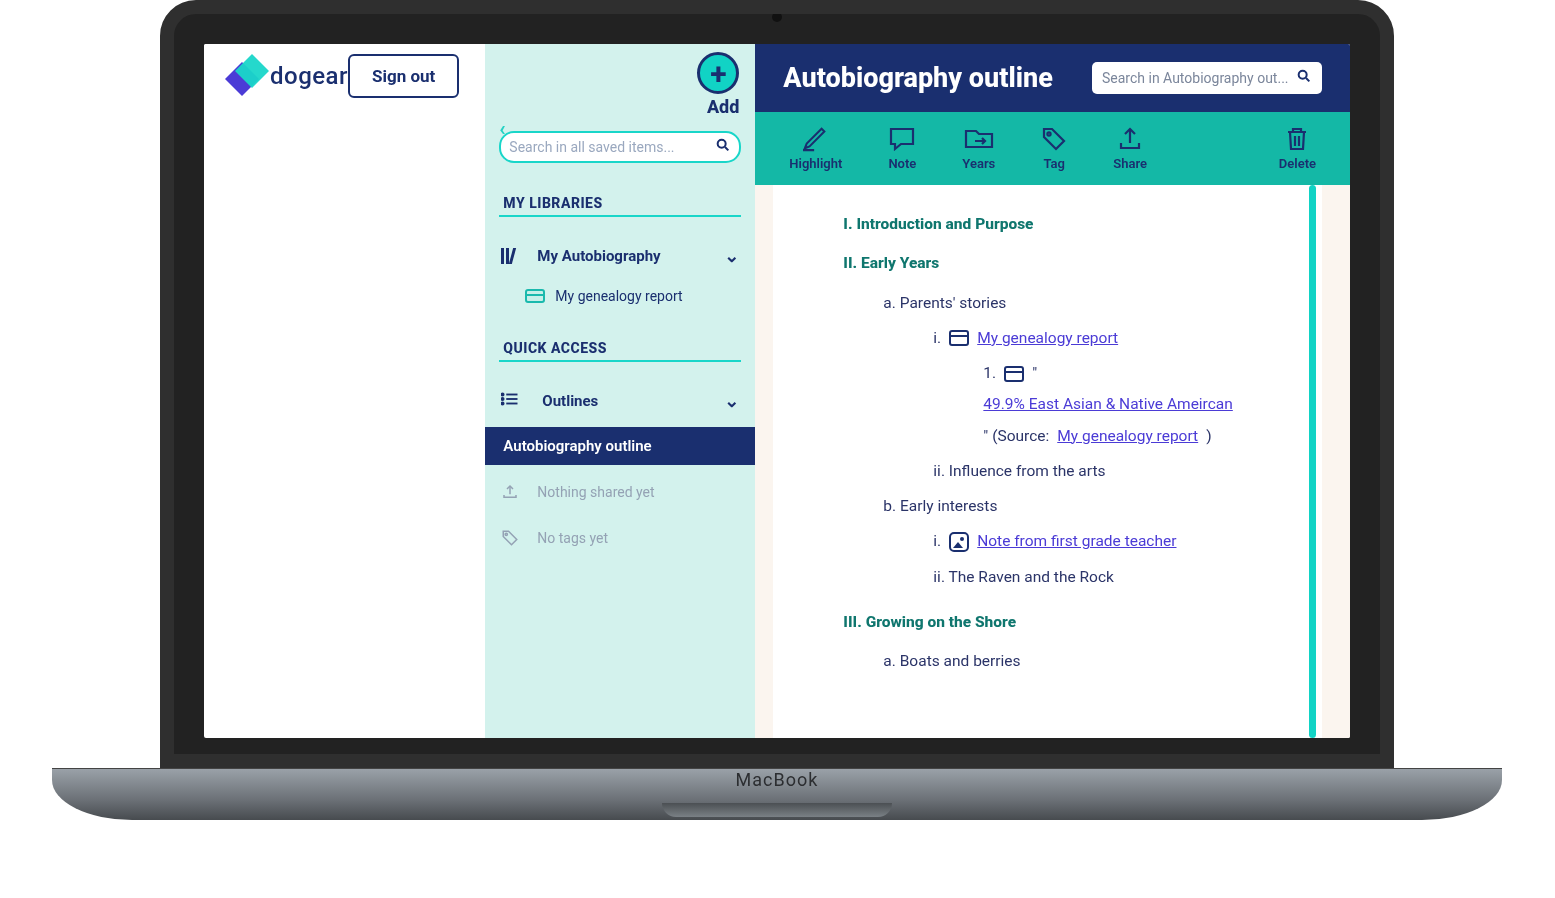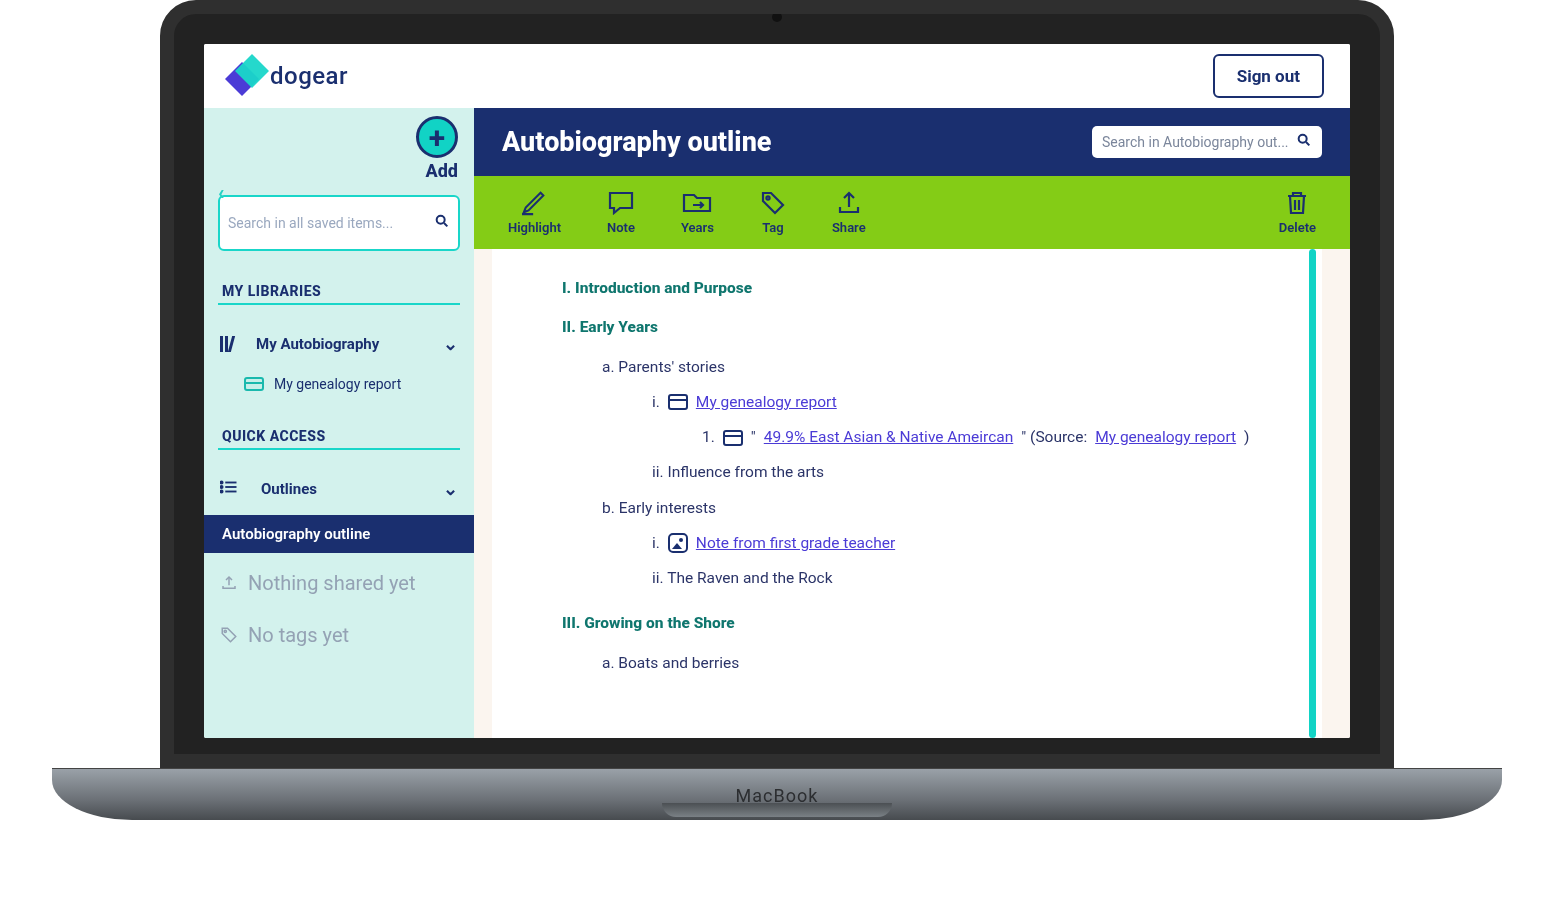--- a/index.html
+++ b/index.html
@@ -18,29 +18,29 @@
 .screen { position:absolute; top:30px; left:30px; right:30px; bottom:16px;
   background:#fff; overflow:hidden; border-radius:2px; }
 .laptop-base {
   position:absolute; bottom:0; left:50%; transform:translateX(-50%);
   width:1450px; height:52px;
   background:linear-gradient(#9aa1a8,#6c7177 60%, #474b4f);
   border-radius:0 0 80px 80px / 0 0 40px 40px;
   display:flex; align-items:flex-start; justify-content:center;
   border-top:1px solid #444;
 }
-.mac-label { margin-top:16px; font-size:18px; color:#2c2e31; letter-spacing:1px; }
+.mac-label { margin-top:0; font-size:18px; color:#2c2e31; letter-spacing:1px; }
 .base-notch {
   position:absolute; top:34px; left:50%; transform:translateX(-50%);
   width:230px; height:14px; background:linear-gradient(#4b4f53,#7a8085);
   border-radius:0 0 16px 16px;
 }
 
 
-.app { display:flex; flex-direction:column; width:100%; height:100%; }
+.app { display:flex; flex-direction:row; width:100%; height:100%; }
 .topbar { height:64px; display:flex; align-items:center; justify-content:space-between;
   padding:0 26px; background:#fff; }
 .logo { display:flex; align-items:center; gap:6px; }
 .logo-mark { width:34px; height:34px; position:relative; }
 .logo-mark::before, .logo-mark::after {
   content:""; position:absolute; width:24px; height:24px; transform:rotate(45deg);
 }
 .logo-mark::before { background:#4b3bd6; top:8px; left:0; }
 .logo-mark::after  { background:#19d6c9; top:0; left:10px; opacity:.95; }
 .logo-text { font-size:24px; font-weight:500; color:#1a2f6f; letter-spacing:.5px; }
@@ -52,22 +52,22 @@
 
 .sidebar { width:270px; background:#d3f2ed; padding:8px 10px; display:flex; flex-direction:column;
   gap:8px; position:relative; }
 .add-row { display:flex; flex-direction:column; align-items:flex-end; padding-right:6px; }
 .add-btn { width:42px; height:42px; border-radius:50%; background:#11d3c5;
   border:3px solid #1a2f6f; display:flex; align-items:center; justify-content:center;
   font-size:30px; color:#1a2f6f; font-weight:700; cursor:pointer; }
 .add-label { font-weight:800; font-size:18px; color:#1a2f6f; margin-top:2px;text-align:center; }
 .back-chevron { position:absolute; top:72px; left:14px; color:#27d2c4; font-size:20px;
   font-weight:800; cursor:pointer; }
-.sidebar-search { margin:6px 4px 2px; border:2px solid #19d6c9; border-radius:6px;
-  background:#fff; display:flex; align-items:center; padding:16px 8px; }
+.sidebar-search { margin:6px 4px 2px; border:2px solid #19d6c9; border-radius:15px;
+  background:#fff; display:flex; align-items:center; padding:4px 8px; }
 .sidebar-search input { border:none; outline:none; flex:1; font-size:14px; color:#1a2f6f; }
 .sidebar-search input::placeholder { color:#9aa8bf; }
 .sidebar-search .mag { color:#1a2f6f; font-size:16px; }
 
 .sec-header { font-size:14px; font-weight:800; color:#1a2f6f; letter-spacing:.5px;
   padding:10px 4px 4px; border-bottom:2px solid #19d6c9; margin:12px 4px; }
 .lib-row, .gen-row, .out-row {
   display:flex; align-items:center; gap:23px; padding:8px 6px; color:#1a2f6f;
   font-size:15px; font-weight:700; cursor:pointer;
 }
@@ -80,43 +80,43 @@
   border-top:2px solid #19b9ad; }
 .active-outline {
   background:#1a2f6f; color:#fff; margin:0 -10px; padding:10px 18px;
   font-size:15px; font-weight:600; position:relative; cursor:pointer;
 }
 .active-outline::after {
   content:""; position:absolute; right:-14px; top:0; width:0; height:0;
   border-top:20px solid transparent; border-bottom:20px solid transparent;
   border-left:14px solid #1a2f6f;
 }
-.muted-row { display:flex; align-items:center; gap:10px; padding:10px 6px;
-  color:#94a2b4; font-size:20px; cursor:default; }
+.muted-row { display:flex; align-items:center; gap:18px; padding:10px 6px;
+  color:#94a2b4; font-size:14px; cursor:default; }
 .muted-row svg { stroke:#94a2b4; }
 
 
 .books-ico { display:inline-flex; gap:2px; }
 .books-ico span { width:3px; height:16px; background:#1a2f6f; }
 .books-ico span:nth-child(3){ transform:skewX(-15deg); }
 .list-ico { display:inline-block; }
 .list-ico svg { stroke:#1a2f6f; }
 
 
 .main { flex:1; display:flex; flex-direction:column; min-width:0; }
 .titlebar { background:#1a2f6f; color:#fff; display:flex; align-items:center;
   justify-content:space-between; padding:18px 28px; }
 .titlebar h1 { font-size:27px; font-weight:800; }
 .title-search { background:#fff; border-radius:5px; display:flex; align-items:center;
   padding:6px 10px; width:230px; }
 .title-search input { border:none; outline:none; flex:1; font-size:14px; color:#1a2f6f; }
 .title-search input::placeholder { color:#7b869b; }
 .title-search .mag { color:#1a2f6f; font-size:16px; font-weight:bold; }
 
-.toolbar { background:#84cc16; display:flex; align-items:center; gap:46px;
+.toolbar { background:#14b8a6; display:flex; align-items:center; gap:46px;
   padding:14px 34px; color:#1a2f6f; }
 .tool { display:flex; flex-direction:column; align-items:center; gap:4px;
   font-size:13px; font-weight:600; cursor:pointer; color:#1a2f6f; }
 .tool svg { stroke:#1a2f6f; }
 .tool.delete { margin-left:auto; }
 
 .doc-wrap { flex:1; background:#fbf5ef; padding:0 28px 0 18px; position:relative; min-height:0; }
 .doc { background:#fff; height:100%; overflow:hidden; padding:28px 70px 10px;
   color:#2b3468; font-size:15.5px; line-height:1.5; position:relative; }
 .doc h3 { font-size:15.5px; font-weight:800; color:#0f766e; margin:16px 0 10px; }

